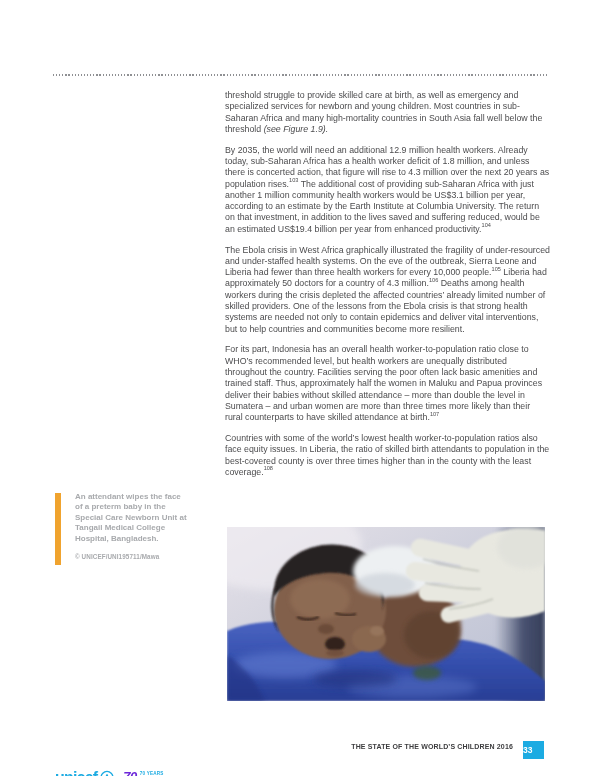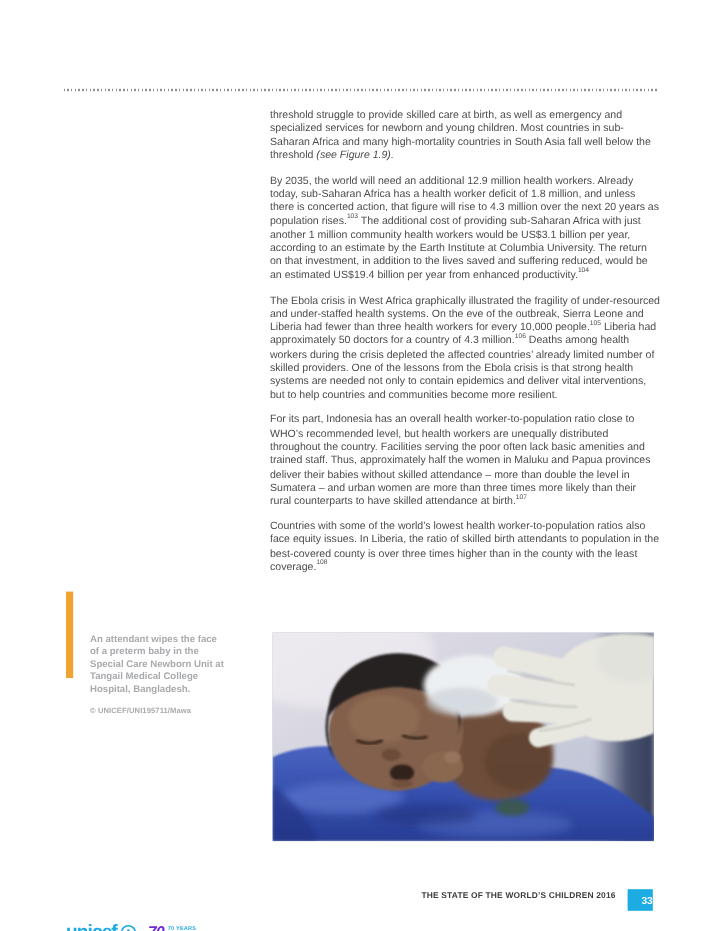--- a/index.html
+++ b/index.html
@@ -18,21 +18,21 @@
     position:absolute;left:225px;top:90px;width:325px;
     font-size:8.8px;line-height:11.3px;color:#4c4c4e;
   }
   .body-text p{margin:0 0 9.5px 0;}
   .body-text sup{font-size:5.6px;line-height:0;position:relative;top:-0.5px;vertical-align:super;}
   .caption-block{position:absolute;left:55px;top:492px;width:136px;}
   .caption-bar{
     position:absolute;left:0;top:1px;width:5.5px;height:72px;background:#F0A32E;
   }
   .caption-text{
-    margin-left:20px;font-size:8px;font-weight:bold;line-height:10.4px;color:#a8aaad;width:114px;margin-top:36px;
+    margin-left:20px;font-size:8px;font-weight:bold;line-height:10.4px;color:#a8aaad;width:114px;
   }
   .caption-credit{
     margin-left:20px;margin-top:9px;font-size:6.3px;font-weight:bold;color:#a8aaad;letter-spacing:0.1px;
   }
   .photo{
     position:absolute;left:227px;top:527px;width:318px;height:174px;overflow:hidden;background:#c9ccd8;
   }
   .photo svg{display:block;width:100%;height:100%;}
   .footer-left{
     position:absolute;left:55px;top:738px;height:20px;display:flex;align-items:flex-start;margin-top:32px;
@@ -48,21 +48,21 @@
   .badge70-lines{margin-left:3px;display:flex;flex-direction:column;justify-content:center;}
   .badge70-lines span{
     font-size:4.6px;font-weight:bold;color:#1CABE2;line-height:5.4px;letter-spacing:0.2px;white-space:nowrap;
   }
   .footer-title{
     position:absolute;right:87px;top:743px;
     font-size:7px;font-weight:bold;color:#3c3c3e;letter-spacing:0.15px;white-space:nowrap;
   }
   .page-number-box{
     position:absolute;left:523px;top:741px;width:21px;height:18px;background:#1CABE2;
-    color:#ffffff;font-size:8.5px;font-weight:bold;line-height:18px;text-align:right;
+    color:#ffffff;font-size:8.5px;font-weight:bold;line-height:18px;text-align:left;
   }
 </style>
 </head>
 <body>
 
 <div class="page">
 
   <div class="dotted-rule"></div>
 
   <div class="body-text">

